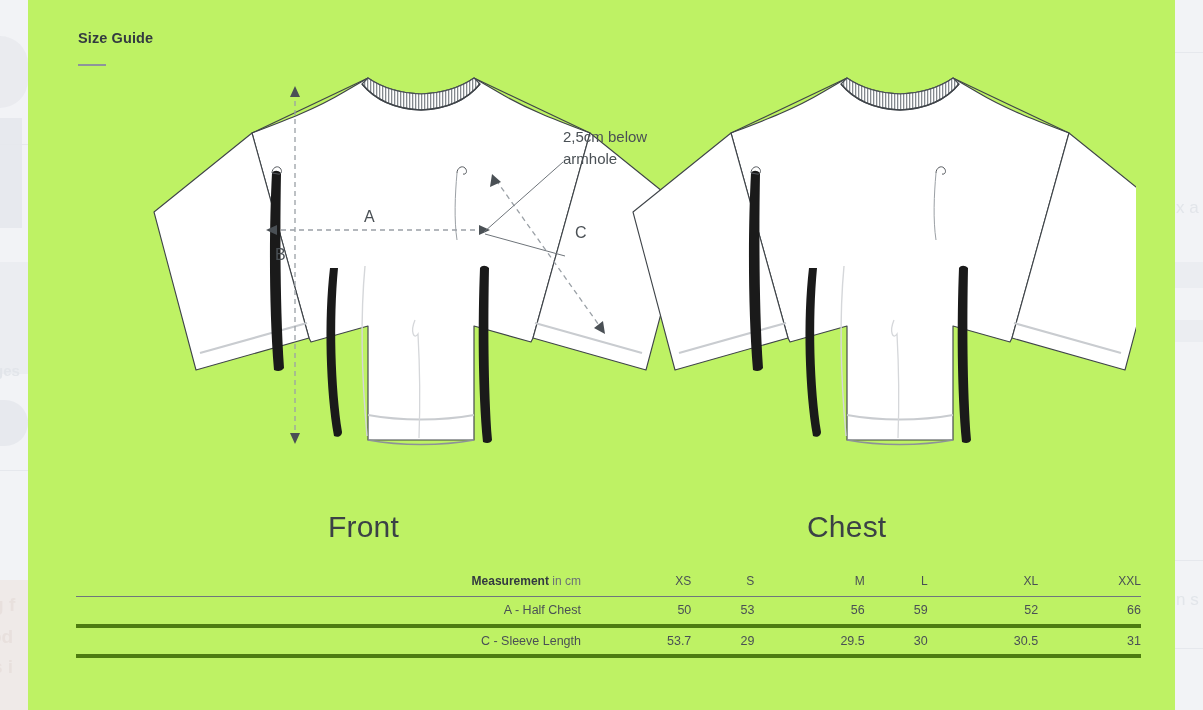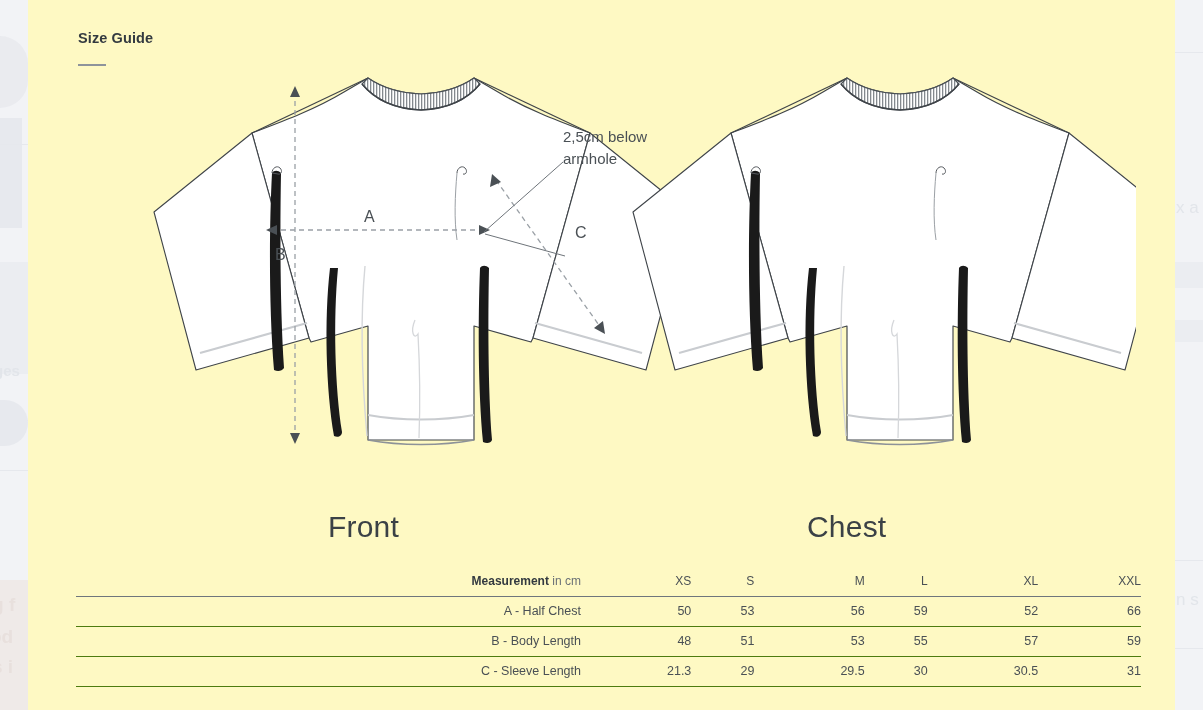--- a/index.html
+++ b/index.html
@@ -41,21 +41,21 @@
     position: absolute;
     height: 1px;
     background: #e6e8ed;
   }
 
   
   #size-guide-card {
     position: absolute;
     left: 28px; top: 0;
     width: 1147px; height: 710px;
-    background: #fef9c3;
+    background: #bef264;
   }
 
   #card-inner {
     position: absolute;
     left: 0; top: 0; right: 0; bottom: 0;
     padding: 30px 48px 0 48px;
   }
 
   
   .title {
@@ -101,21 +101,21 @@
   }
   #size-table th, #size-table td {
     padding: 0;
     font-weight: 400;
     text-align: right;
     height: 30px;
     vertical-align: middle;
   }
   #size-table thead th { color: #4a5055; font-size: 12px; }
   #size-table thead tr { border-bottom: 1.4px solid #6f767c; }
-  #size-table tbody tr { border-bottom: 1px solid #4d7c0f; }
+  #size-table tbody tr { border-bottom: 4px solid #4d7c0f; }
   .col-label {
     text-align: left;
     padding-left: 2px !important;
     white-space: nowrap;
   }
   .meas-strong { font-weight: 700; color: #333a40; }
   .meas-light  { color: #6b7176; }
 </style>
 </head>
 <body>
@@ -317,31 +317,22 @@
         <tr>
           <td class="col-label">A - Half Chest</td>
           <td>50</td>
           <td>53</td>
           <td>56</td>
           <td>59</td>
           <td>52</td>
           <td>66</td>
         </tr>
         <tr>
-          <td class="col-label">B - Body Length</td>
-          <td>48</td>
-          <td>51</td>
-          <td>53</td>
-          <td>55</td>
-          <td>57</td>
-          <td>59</td>
-        </tr>
-        <tr>
           <td class="col-label">C - Sleeve Length</td>
-          <td>21.3</td>
+          <td>53.7</td>
           <td>29</td>
           <td>29.5</td>
           <td>30</td>
           <td>30.5</td>
           <td>31</td>
         </tr>
       </tbody>
     </table>
 
   </div>

